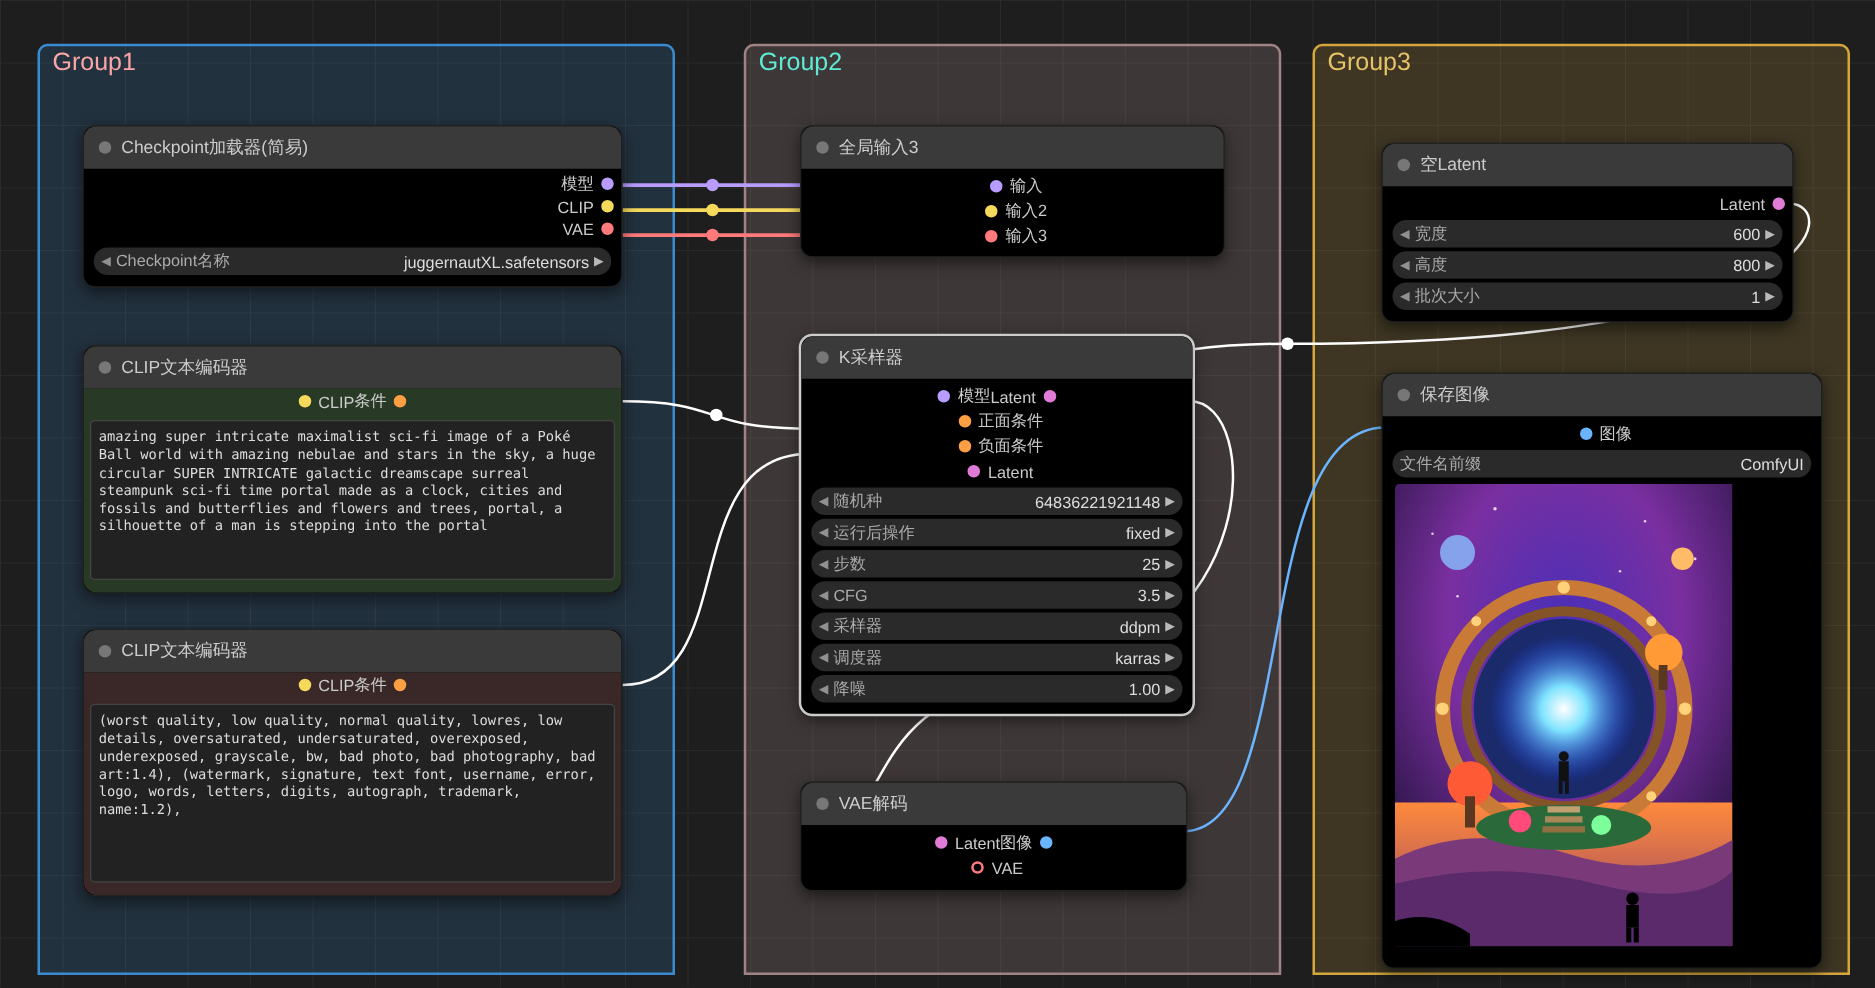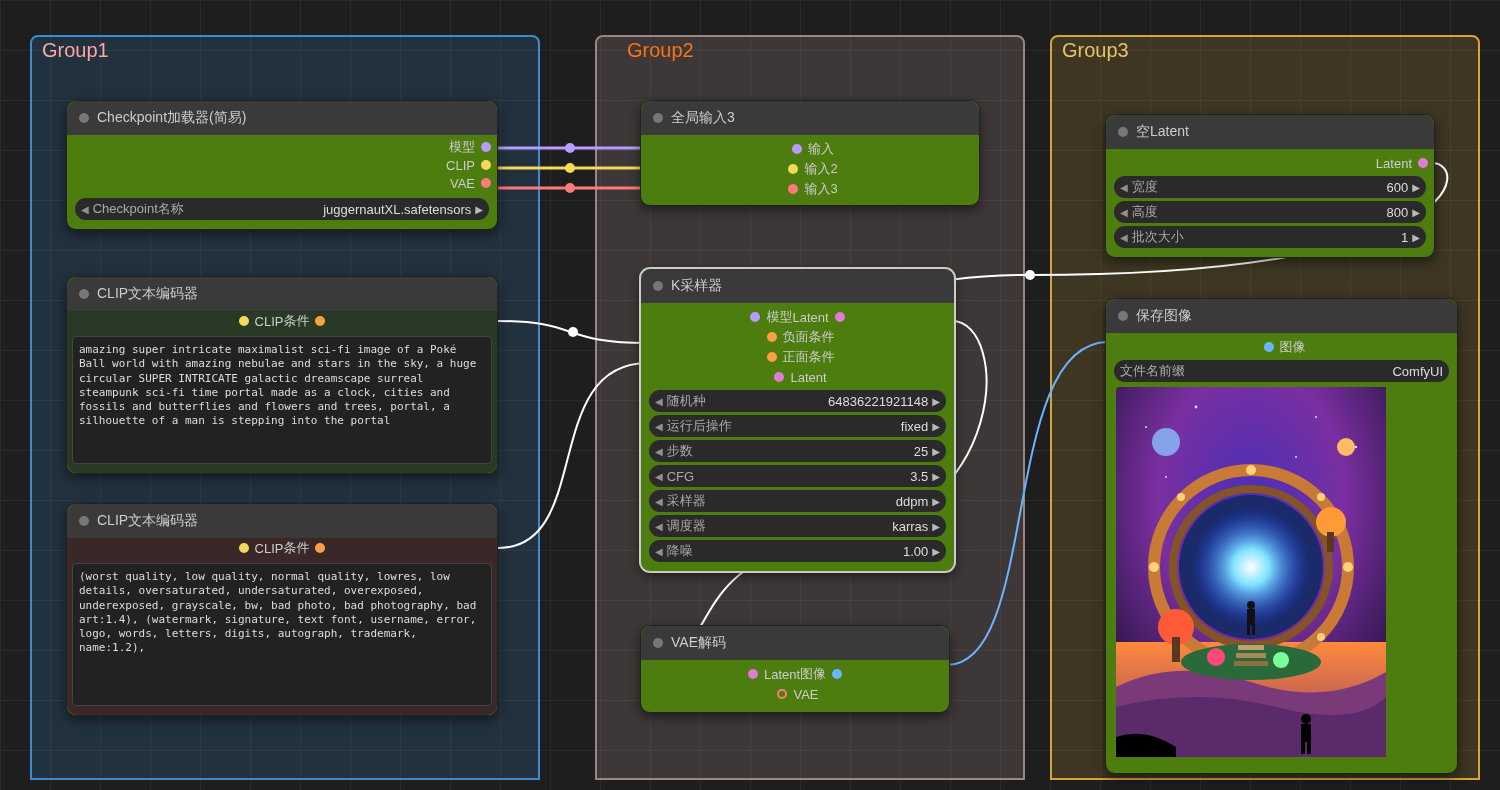--- a/index.html
+++ b/index.html
@@ -27,21 +27,21 @@
   .group-title {
     position: absolute; top: -2px; left: -2px;
     padding: 4px 12px 6px 12px;
     font-size: 20px; font-weight: 500;
     width: calc(100% + 4px);
     border-radius: 8px 8px 0 0;
   }
 
   .node {
     position: absolute;
-    background: #4d7c0f;
+    background: #000000;
     border-radius: 10px;
     box-shadow: 0 4px 12px rgba(0,0,0,.5);
     border: 1px solid #222;
     z-index: 5;
   }
   .node.selected { border: 1px solid #ccc; box-shadow: 0 0 0 1px #ccc, 0 4px 12px rgba(0,0,0,.5); }
   .node-header {
     display: flex; align-items: center; gap: 8px;
     padding: 8px 12px;
     border-radius: 10px 10px 0 0;
@@ -94,21 +94,21 @@
     overflow: hidden;
   }
 </style>
 </head>
 <body>
 
 <div class="group" style="left:30px; top:35px; width:510px; height:745px; border-color:#3a8bd1; background:rgba(58,139,209,.18);">
   <div class="group-title" style="color:#fca5a5;">Group1</div>
 </div>
 <div class="group" style="left:595px; top:35px; width:430px; height:745px; border-color:#a08383; background:rgba(160,131,131,.25);">
-  <div class="group-title" style="color:#f97316;margin-left:20px;">Group2</div>
+  <div class="group-title" style="color:#5eead4;">Group2</div>
 </div>
 <div class="group" style="left:1050px; top:35px; width:430px; height:745px; border-color:#d4a63c; background:rgba(212,166,60,.18);">
   <div class="group-title" style="color:#e6c268;">Group3</div>
 </div>
 
 <svg class="wires">
 
   <path d="M498,148 C560,148 580,148 644,148" stroke="#b89cff" stroke-width="3" fill="none"></path>
   <circle cx="570" cy="148" r="5" fill="#b89cff"></circle>
   <path d="M498,168 C560,168 580,168 644,168" stroke="#f5d95b" stroke-width="3" fill="none"></path>
@@ -249,27 +249,27 @@
         <span>模型</span>
         </span>
       <span class="label">
           <span>Latent</span>
         <span class="port-dot filled" style="color:#e07bd8;"></span>
         </span>
     </div>
     <div class="port-row slot-left">
         <span class="label">
           <span class="port-dot filled" style="color:#ff9f43;"></span>
-      <span>负面条件</span>
+      <span>正面条件</span>
         </span>
       </div>
     <div class="port-row slot-left">
         <span class="label">
           <span class="port-dot filled" style="color:#ff9f43;"></span>
-      <span>正面条件</span>
+      <span>负面条件</span>
         </span>
       </div>
     <div class="port-row slot-left">
         <span class="label">
           <span class="port-dot filled" style="color:#e07bd8;"></span>
       <span>Latent</span>
         </span>
       </div>
     <div id="ksamp-widgets">
         <div class="widget">

